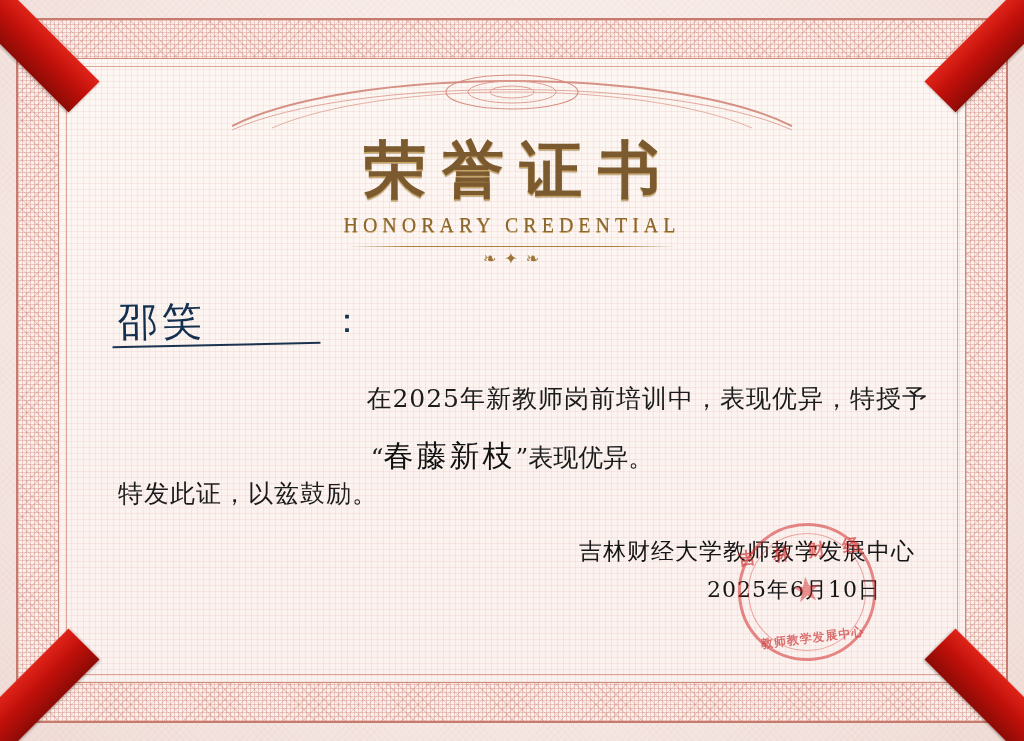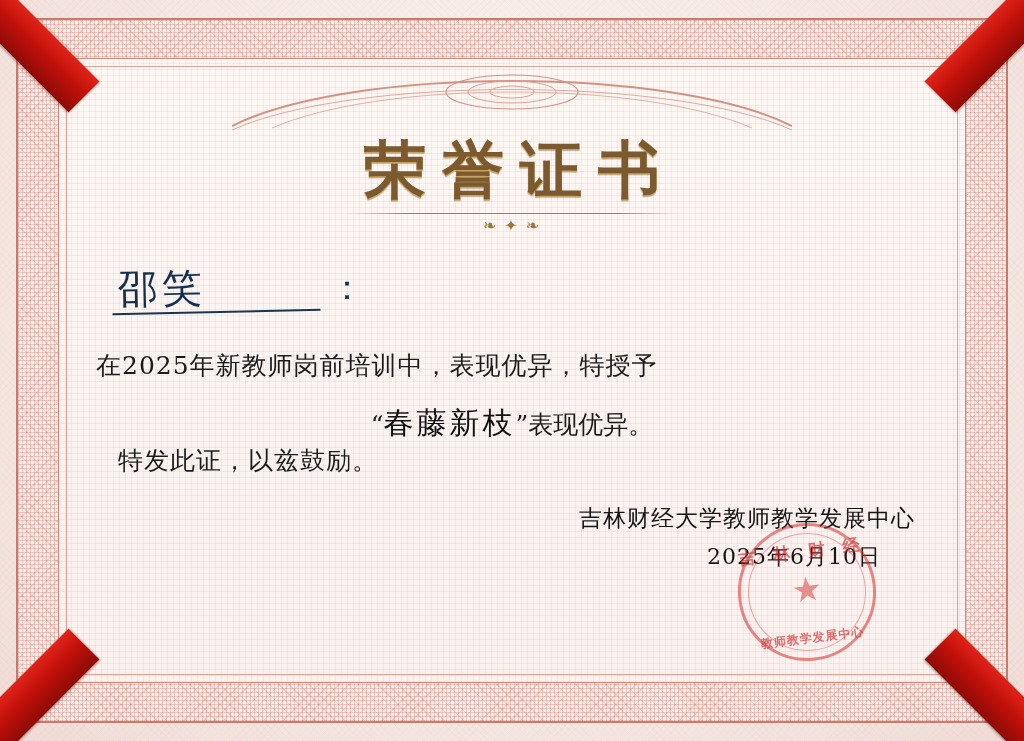--- a/index.html
+++ b/index.html
@@ -166,21 +166,21 @@
 
   
   .body-block {
     margin-top: 34px;
     color: #1b1b1b;
     font-family: "DejaVu Serif", serif;
   }
   .para-1 {
     font-size: 25px;
     letter-spacing: 1px;
-    text-align: left;
+    text-align: right;
     padding: 0 18px;
     line-height: 1.5;
   }
   .para-2 {
     margin-top: 18px;
     text-align: center;
     font-size: 25px;
   }
   .award-name {
     font-family: "DejaVu Serif", serif;
@@ -288,20 +288,21 @@
 
   <div class="ribbon tl"></div>
   <div class="ribbon tr"></div>
   <div class="ribbon bl"></div>
   <div class="ribbon br"></div>
 
   <div class="content">
 
     <div class="title-block">
       <div class="title-cn">荣誉证书</div>
+      <div class="title-en">HONORARY CREDENTIAL</div>
       <div class="title-rule"></div>
       <div class="title-flourish">❧ ✦ ❧</div>
     </div>
 
     <div class="recipient-row">
       <div class="recipient-name">邵笑</div>
       <div class="recipient-colon">：</div>
     </div>
 
     <div class="body-block">

